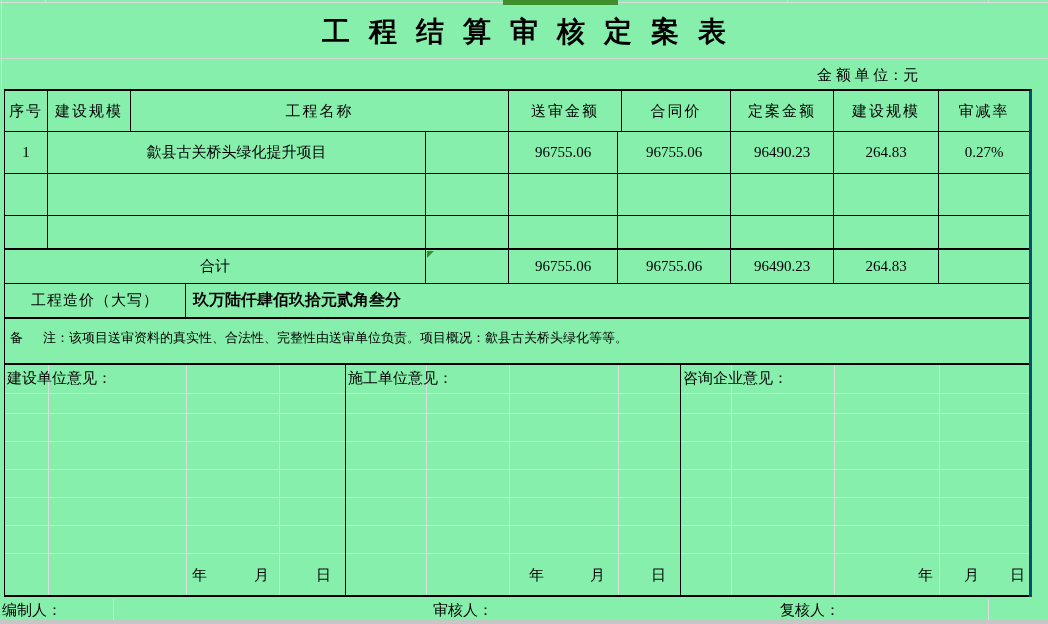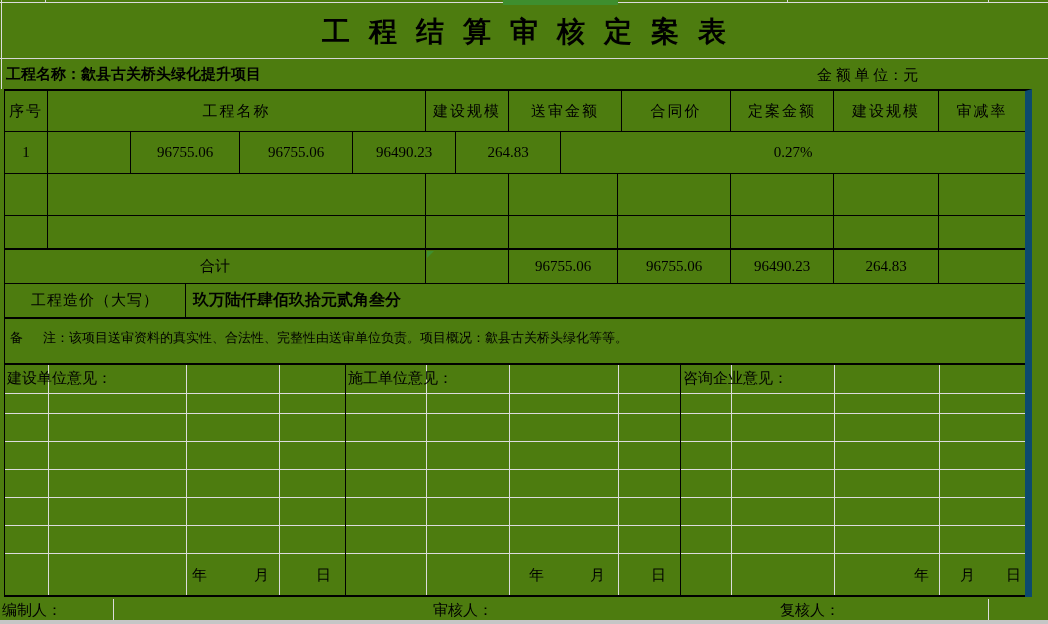--- a/index.html
+++ b/index.html
@@ -1,38 +1,38 @@
 <!DOCTYPE html>
 <html><head>
 <meta charset="utf-8">
 <style>
   * { margin:0; padding:0; box-sizing:border-box; }
   html,body { background:#f0f0f0; }
   .sheet {
-    position:relative; width:1048px; height:624px; background:#4d7c0f;
+    position:relative; width:1048px; height:624px; background:#86efac;
     font-family:"Liberation Serif","DejaVu Serif",serif; color:#000;
     overflow:hidden;
   }
   
   .top-strip { position:absolute; top:0; left:0; width:100%; height:3px; border-bottom:1px solid #dcdcdc; }
   .vg { position:absolute; top:0; width:1px; height:3px; background:#dcdcdc; }
   .left-edge { position:absolute; left:1px; top:0; width:1px; height:89px; background:#dcdcdc; }
   .green-bar { position:absolute; left:503px; top:0; width:115px; height:5px; background:#3e8e2e; }
   .title {
     position:absolute; top:13px; left:0; width:100%;
     text-align:center; font-size:28px; font-weight:bold;
     letter-spacing:19px; padding-left:19px;
   }
   .subheader { position:absolute; top:58px; left:0; width:100%; height:31px; border-top:1px solid #d6d6d6; }
   .proj { position:absolute; left:6px; top:6px; font-weight:bold; font-size:15px; }
   .unit { position:absolute; left:817px; top:7px; font-size:15px; }
 
   
   .tbl { position:absolute; left:4px; top:89px; width:1028px;
-         border-left:1px solid #000; border-right:7px solid #0c4a6e; border-top:2px solid #000; }
+         border-left:1px solid #000; border-right:3px solid #0c4a6e; border-top:2px solid #000; }
   .row { display:flex; border-bottom:1px solid #000; position:relative; background:transparent; }
   .row.hdr   { height:41px; }
   .row.r     { height:42px; }
   .row.r3    { height:34px; border-bottom-width:2px; }
   .row.total { height:34px; }
   .row.price { height:35px; border-bottom-width:2px; }
   .row.note  { height:46px; border-bottom-width:2px; display:block; padding:10px 6px 0 5px; font-size:13px; }
   .row.opinions { height:232px; border-bottom-width:2px; }
 
   .c { border-right:1px solid #000; display:flex; align-items:center; justify-content:center;
@@ -78,39 +78,39 @@
     <i class="vg" style="left:45px"></i>
     <i class="vg" style="left:787px"></i>
     <i class="vg" style="left:988px"></i>
   </div>
   <i class="left-edge"></i>
   <div class="green-bar"></div>
 
   <div class="title">工程结算审核定案表</div>
 
   <div class="subheader">
-    <span class="proj">工程名称：歙县古关桥头绿化提升项目</span>
     <span class="unit">金 额 单 位：元</span>
   </div>
 
   <div class="tbl">
 
     <div class="row hdr">
       <div class="c w0">序号</div>
+      <div class="c w2">建设规模</div>
       <div class="c w1">工程名称</div>
-      <div class="c w2">建设规模</div>
       <div class="c w4">送审金额</div>
       <div class="c w3">合同价</div>
       <div class="c w5">定案金额</div>
       <div class="c w6">建设规模</div>
       <div class="c w7">审减率</div>
     </div>
 
     <div class="row r">
       <div class="c w0">1</div>
+      <div class="c w1">歙县古关桥头绿化提升项目</div>
       <div class="c w2"></div>
       <div class="c w3">96755.06</div>
       <div class="c w4">96755.06</div>
       <div class="c w5">96490.23</div>
       <div class="c w6">264.83</div>
       <div class="c w7">0.27%</div>
     </div>
 
     <div class="row r">
       <div class="c w0"></div>

